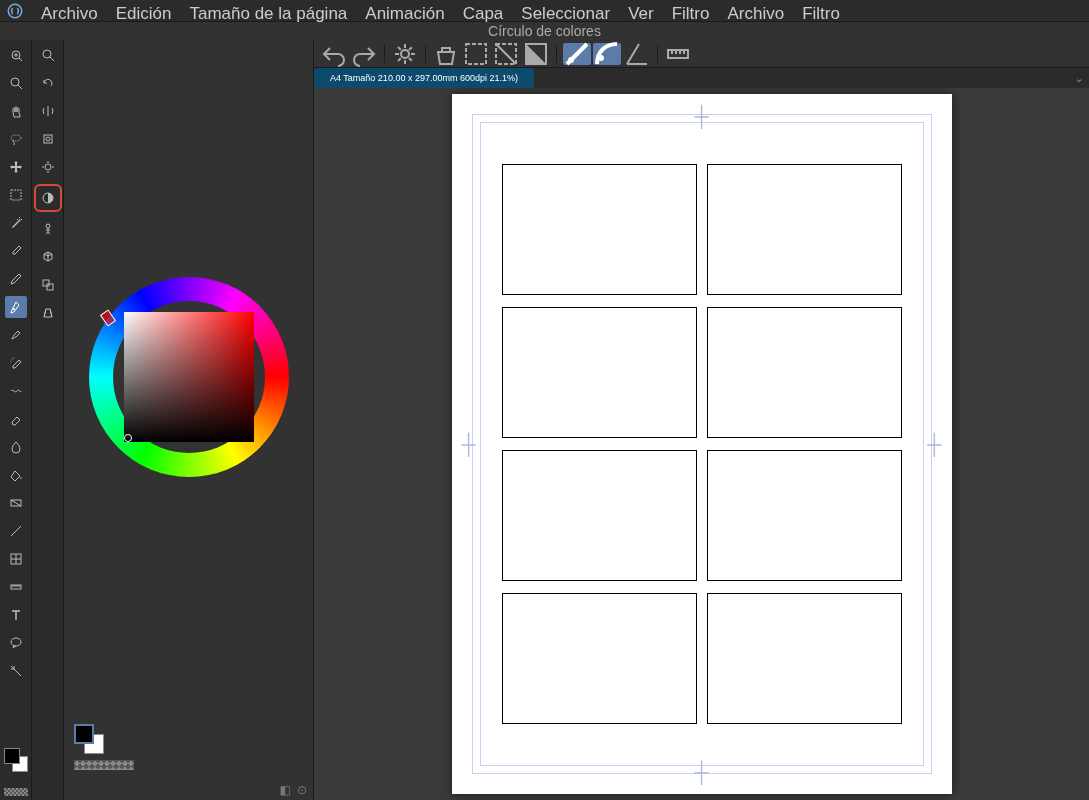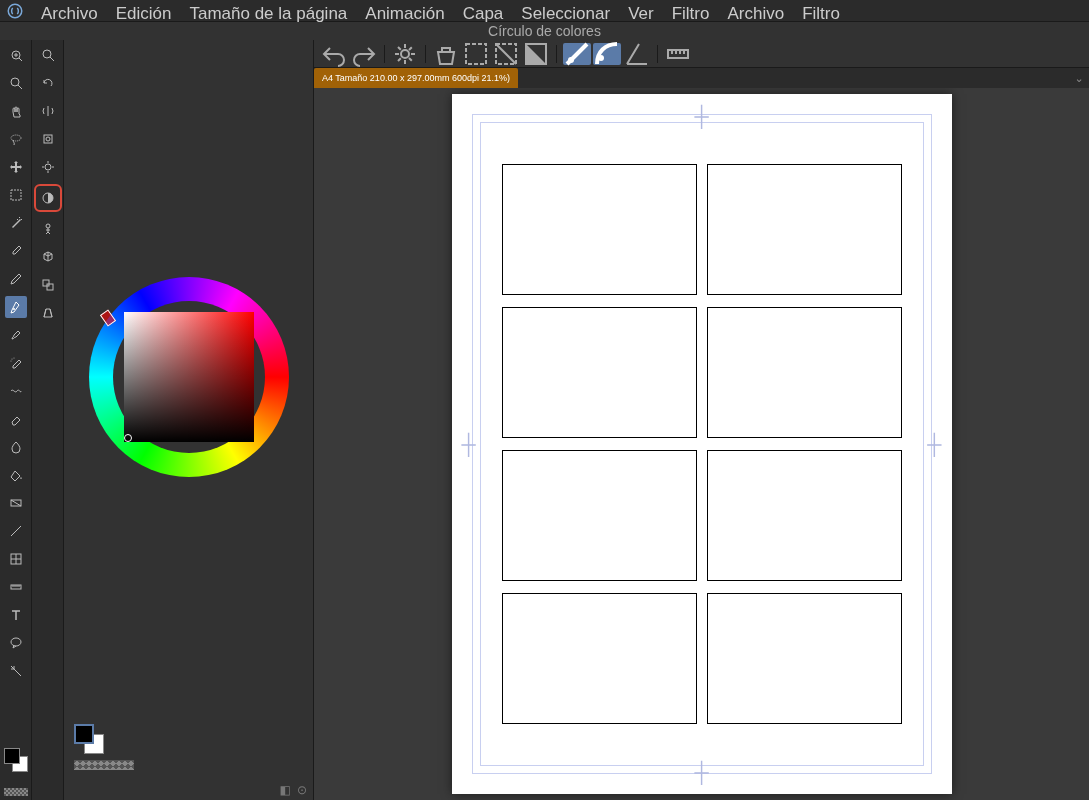--- a/index.html
+++ b/index.html
@@ -31,21 +31,21 @@
 .bottom-swatches .fg2 { position: absolute; width: 20px; height: 20px; background: #000; border: 2px solid #5b7ba8; top: 0; left: 0; z-index: 2; }
 .bottom-swatches .bg2 { position: absolute; width: 20px; height: 20px; background: #fff; border: 1px solid #888; bottom: 0; right: 0; }
 .bottom-swatches .checker2 { height: 10px; width: 60px; margin-top: 6px; background-image: linear-gradient(45deg,#555 25%,transparent 25%),linear-gradient(-45deg,#555 25%,transparent 25%),linear-gradient(45deg,transparent 75%,#555 75%),linear-gradient(-45deg,transparent 75%,#555 75%); background-size:6px 6px; background-color:#888; }
 .panel-footer { height: 20px; display: flex; justify-content: flex-end; align-items: center; padding: 0 6px; gap: 6px; color: #777; font-size: 12px; }
 .canvas-area { flex: 1; background: #2b2b2b; display: flex; flex-direction: column; }
 .top-toolbar { height: 28px; background: #323232; border-bottom: 1px solid #1a1a1a; display: flex; align-items: center; padding: 0 6px; gap: 2px; }
 .top-toolbar .tb { width: 28px; height: 22px; display: flex; align-items: center; justify-content: center; cursor: pointer; color: #aaa; border-radius: 2px; }
 .top-toolbar .tb.active { background: #5b7ba8; color: #fff; }
 .top-toolbar .sep { width: 1px; height: 18px; background: #1a1a1a; margin: 0 4px; }
 .tab-bar { height: 20px; background: #2b2b2b; display: flex; align-items: stretch; }
-.tab { background: #a16207; color: #fff; font-size: 9px; padding: 0 8px; display: flex; align-items: center; border-radius: 2px 2px 0 0; }
+.tab { background: #0c4a6e; color: #fff; font-size: 9px; padding: 0 16px; display: flex; align-items: center; border-radius: 2px 2px 0 0; }
 .tab-bar .expand { margin-left: auto; width: 20px; display: flex; align-items:center; justify-content:center; color:#888; cursor:pointer; }
 .canvas-viewport { flex: 1; background: #3a3a3a; display: flex; align-items: center; justify-content: center; overflow: hidden; }
 .page { background: #fff; width: 500px; height: 700px; position: relative; box-shadow: 0 0 10px rgba(0,0,0,0.5); }
 .margin-guide { position: absolute; border: 1px solid #c8cff0; }
 .margin-outer { top: 20px; left: 20px; right: 20px; bottom: 20px; }
 .margin-inner { top: 28px; left: 28px; right: 28px; bottom: 28px; }
 .crop-mark { position: absolute; color: #b0b8e0; font-size: 20px; line-height: 0; }
 .panels-grid { position: absolute; top: 70px; left: 50px; right: 50px; bottom: 70px; display: grid; grid-template-columns: 1fr 1fr; grid-template-rows: repeat(4,1fr); gap: 12px 10px; }
 .panel-frame { border: 1.5px solid #000; }
 </style>

